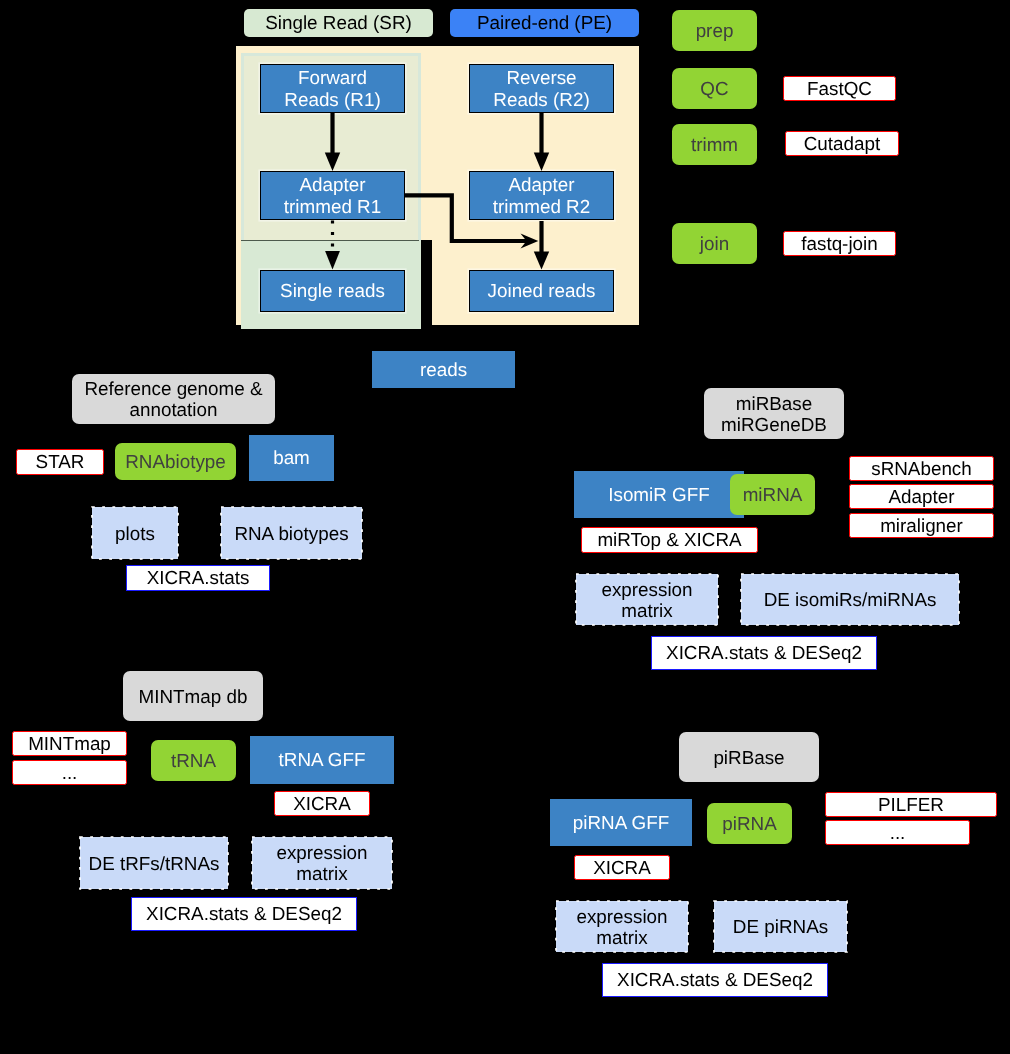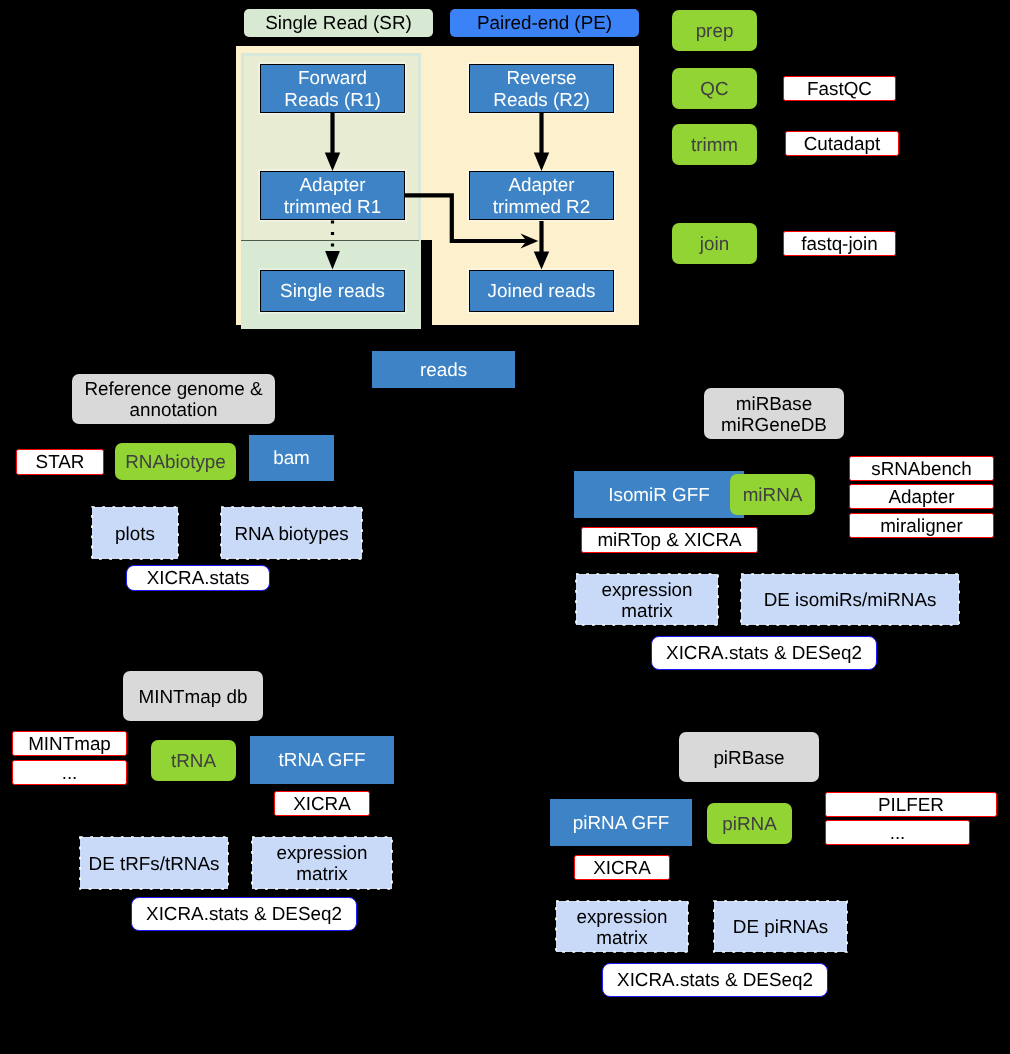--- a/index.html
+++ b/index.html
@@ -28,21 +28,21 @@
 
   
   .node-blue{background:#3d83c5;border:1.4px solid #000;box-shadow:0 0 0 1.6px rgba(255,255,255,0.45);color:#fff;font-size:18.85px;line-height:21.5px;}
   .node-blue-flat{background:#3d83c5;color:#fff;font-size:18.85px;line-height:21.5px;}
   .node-green{background:#92d434;border-radius:7px;color:#404040;font-size:18.85px;line-height:21.5px;}
   .node-grey{background:#d9d9d9;border-radius:7px;color:#000;font-size:18.85px;line-height:21px;}
   .node-tool{background:#fff;border:1.9px solid #ff0000;border-radius:2.5px;color:#000;font-size:18.85px;line-height:21.5px;}
   .node-result{background:#c9daf8;color:#000;font-size:18.85px;line-height:21px;}
   .node-result > svg{position:absolute;left:-2px;top:-2px;overflow:visible;}
   .node-result > span{position:relative;z-index:2;white-space:pre-line;}
-  .node-analysis{background:#fff;border:1.8px solid #1a1aff;border-radius:8px;color:#000;font-size:18.85px;line-height:21.5px;}
+  .node-analysis{background:#fff;border:1.8px solid #1a1aff;border-radius:0;color:#000;font-size:18.85px;line-height:21.5px;}
 
   svg.arrows{position:absolute;left:0;top:0;width:1010px;height:1054px;
              pointer-events:none;overflow:visible;}
 </style>
 </head>
 <body>
 
 <div id="stage">
 
   <div class="box panel-pe" style="left:236px;top:46px;width:403px;height:279px;"></div>

